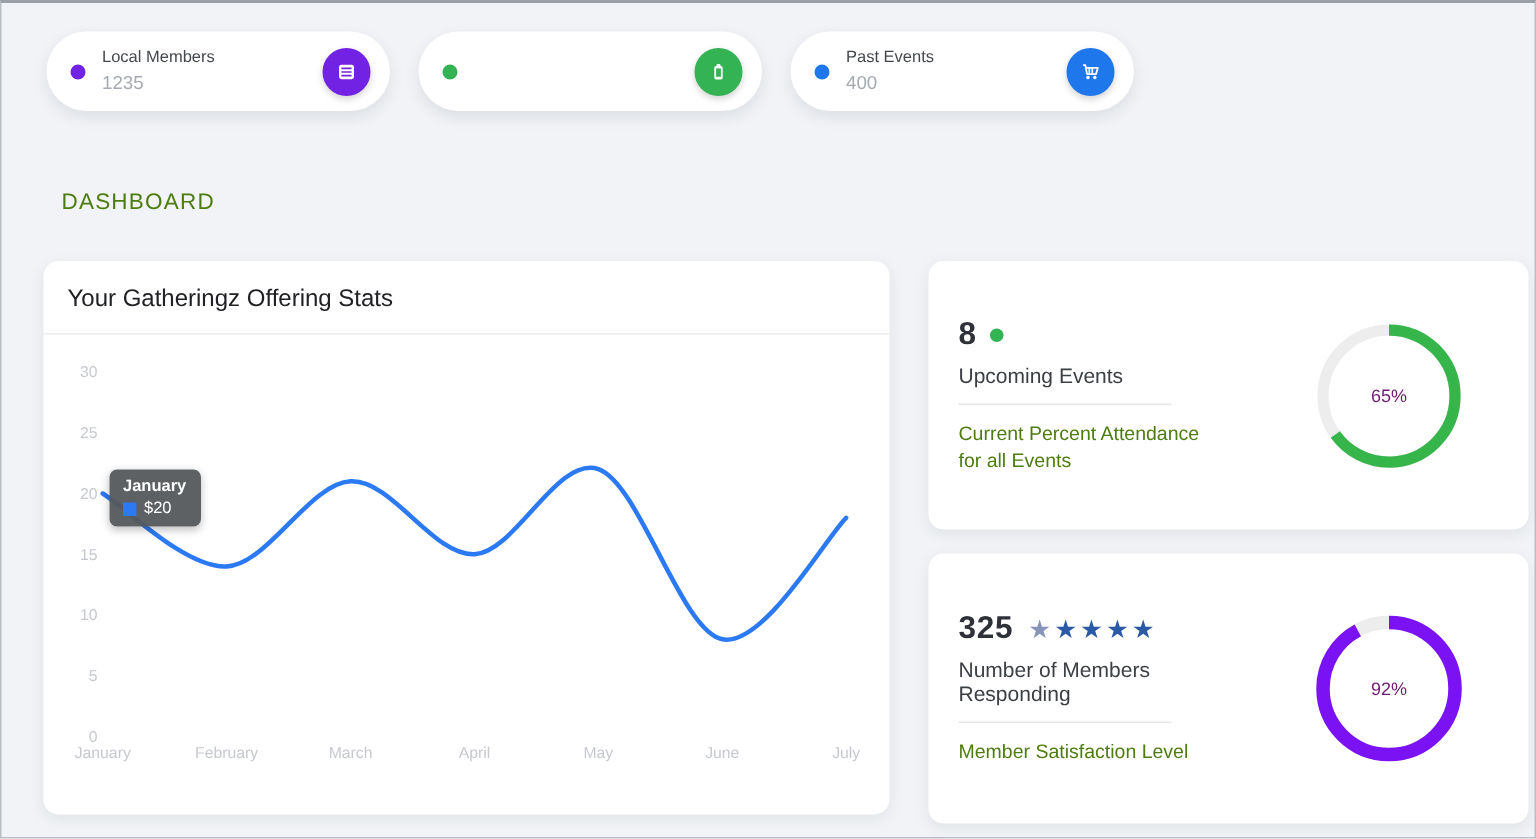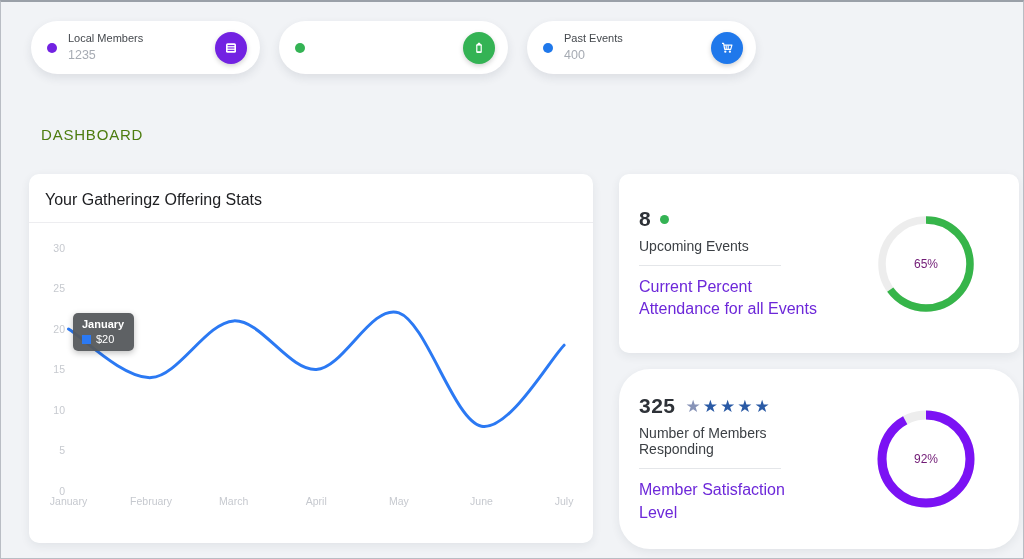--- a/index.html
+++ b/index.html
@@ -50,29 +50,29 @@
     padding:5px 10px 6px 9px; color:#fff;
     box-shadow:0 2px 6px rgba(0,0,0,.25);
   }
   .tooltip-title { font-size:11px; font-weight:bold; text-align:center; }
   .tooltip-row { display:flex; align-items:center; gap:5px; margin-top:3px; font-size:11px; }
   .tooltip-marker { width:9px; height:9px; flex:0 0 auto; }
   
   .side { width:400px; display:flex; flex-direction:column; gap:16px; }
   .side-card { display:flex; align-items:center; padding-left:20px; }
   .side-card.events { height:179px; }
-  .side-card.satisfaction { height:180px;border-radius:31px; }
+  .side-card.satisfaction { height:180px; }
   .side-info { width:185px; }
   .stat-line { display:flex; align-items:center; }
   .stat-big { font-size:21px; font-weight:bold; color:#2e3238; letter-spacing:.5px; }
   .mini-dot { width:9px; height:9px; border-radius:50%; margin-left:9px; margin-top:2px; }
   .stars { margin-left:10px; font-size:17px; letter-spacing:2px; line-height:1; margin-top:1px; }
   .stat-sub { font-size:14px; color:#3c4045; margin-top:7px; font-weight:500; }
   .side-divider { height:1px; background:#e4e6e9; margin:11px 0 10px; width:142px; }
-  .side-desc { font-size:16px; color:#6d28d9; line-height:1.4; width:178px; }
+  .side-desc { font-size:13px; color:#4d7c0f; line-height:1.4; width:178px; }
   .donut-box { position:relative; width:110px; height:110px; margin-left:47px; }
   .donut-label {
     position:absolute; inset:0; display:flex; align-items:center; justify-content:center;
     font-size:12px; color:#701a75;text-align:right;
   }
 </style>
 </head>
 <body>
 
 <div class="screen">

